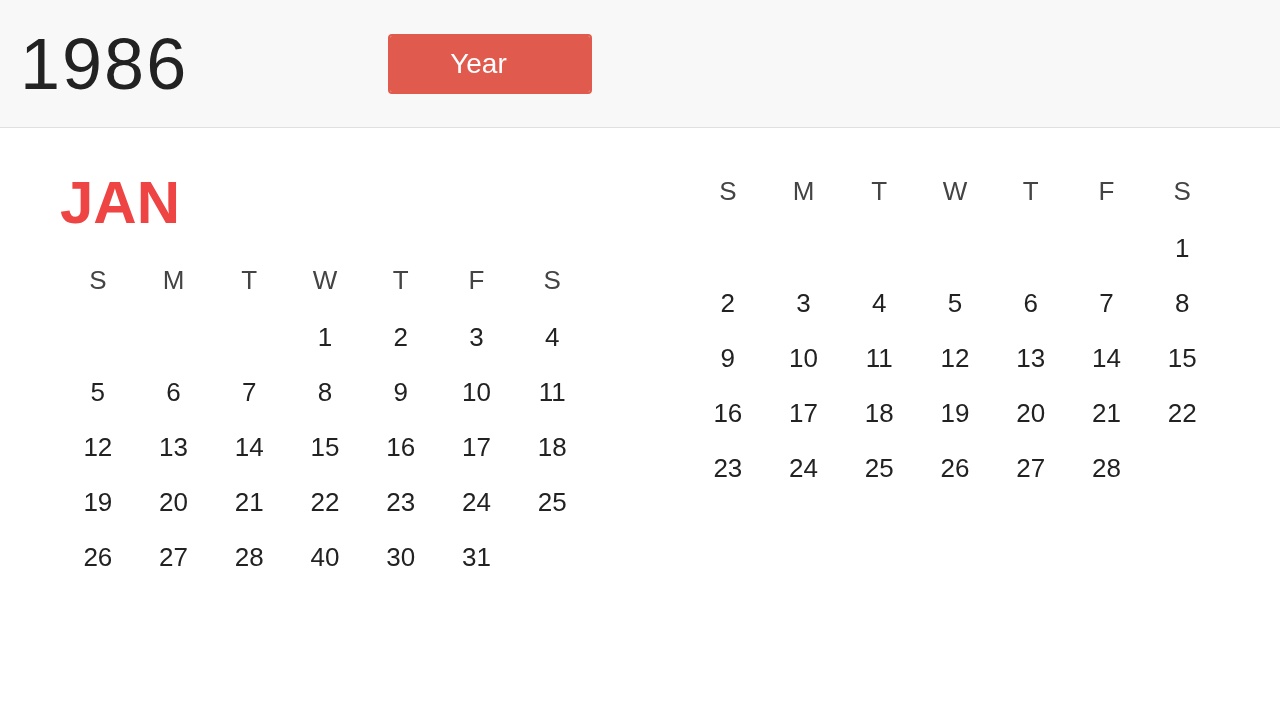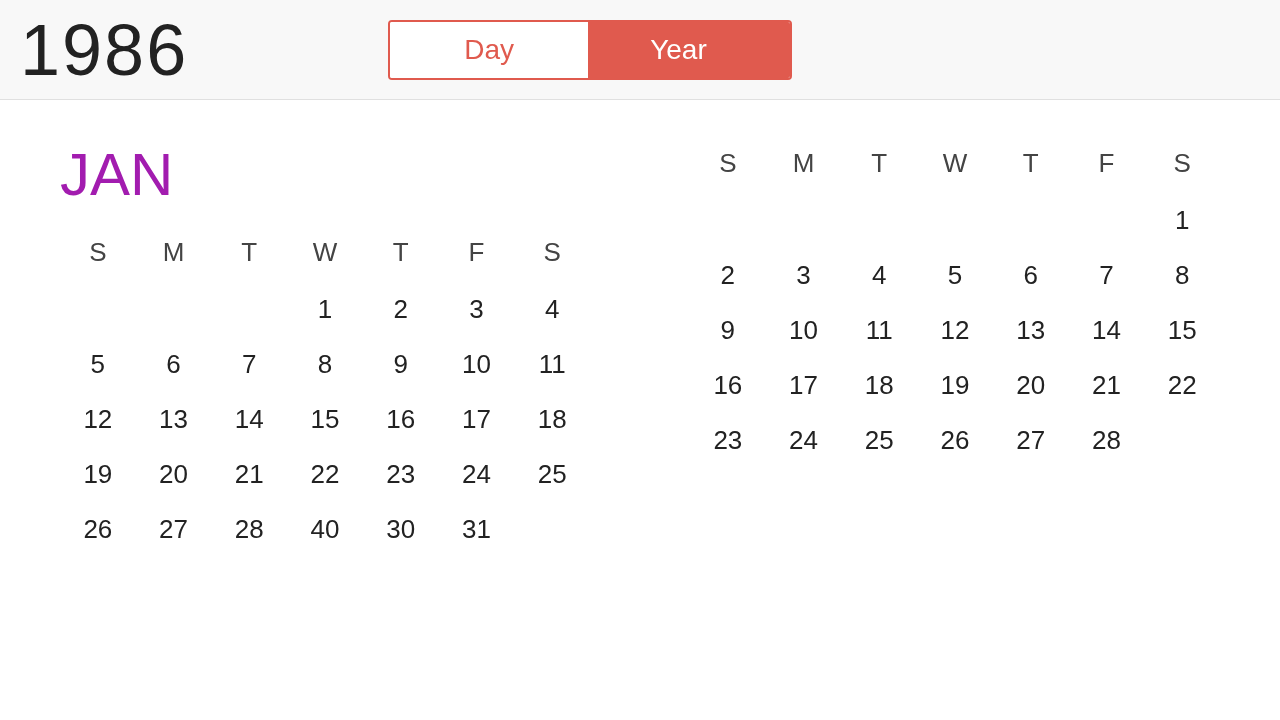--- a/index.html
+++ b/index.html
@@ -14,21 +14,21 @@
       background: #ffffff;
       font-family: Arial, sans-serif;
       overflow: hidden;
     }
 
     .header {
       display: flex;
       align-items: center;
       padding: 10px 20px;
       border-bottom: 1px solid #e0e0e0;
-      height: 100px;
+      height: 128px;
       background: #f8f8f8;
     }
 
     .year-title {
       font-size: 72px;
       font-weight: 300;
       color: #222;
       margin-right: 200px;
       letter-spacing: 2px;
     }
@@ -70,22 +70,22 @@
       padding: 40px 60px;
       gap: 100px;
     }
 
     .calendar {
       flex: 1;
     }
 
     .month-title {
       font-size: 60px;
-      font-weight: normal;
-      color: #a21caf;
+      font-weight: bold;
+      color: #ef4444;
       margin-bottom: 20px;
     }
 
     .calendar-grid {
       width: 100%;
     }
 
     .day-headers {
       display: grid;
       grid-template-columns: repeat(7, 1fr);
@@ -117,21 +117,20 @@
     .day-cell.empty {
       color: transparent;
     }
   </style>
 </head>
 <body>
 
 <div class="header">
   <div class="year-title">1986</div>
   <div class="view-tabs">
-    <div class="tab">Day</div>
     <div class="tab-year">Year</div>
   </div>
 </div>
 
 <div class="calendars-container">
 
   <div class="calendar">
     <div class="month-title">JAN</div>
     <div class="calendar-grid">
       <div class="day-headers">

